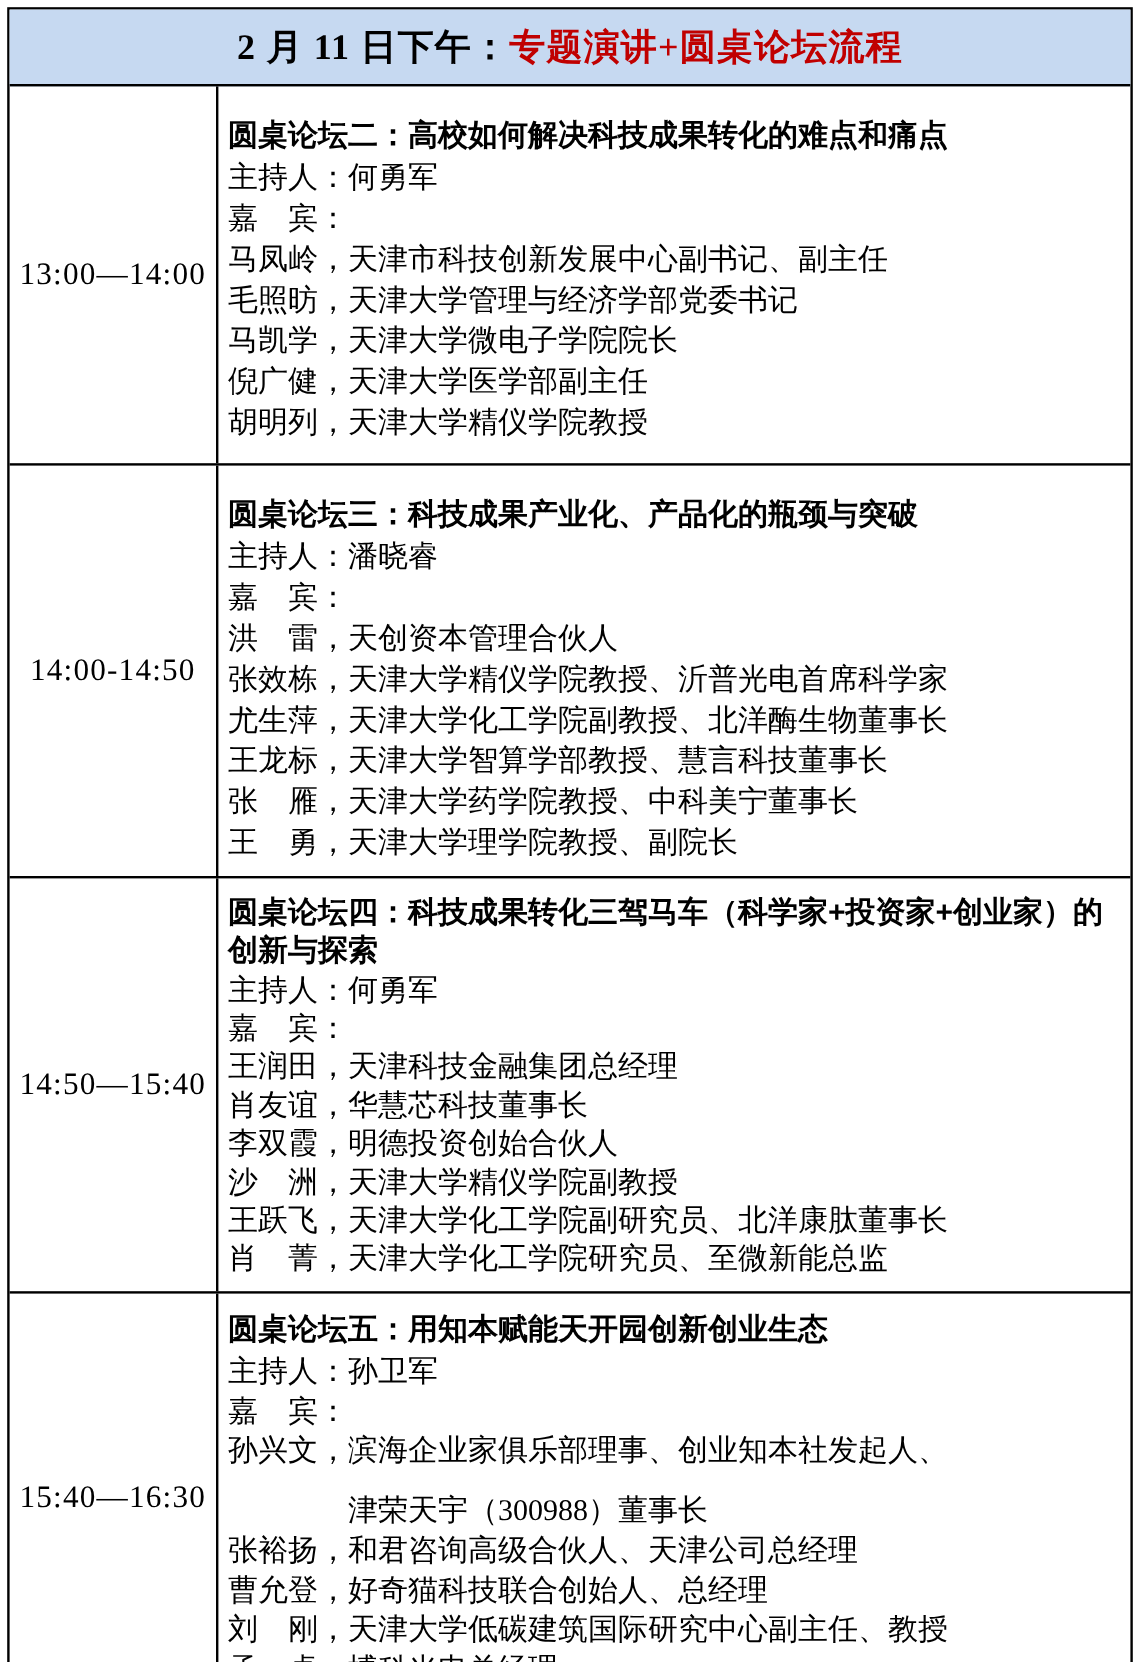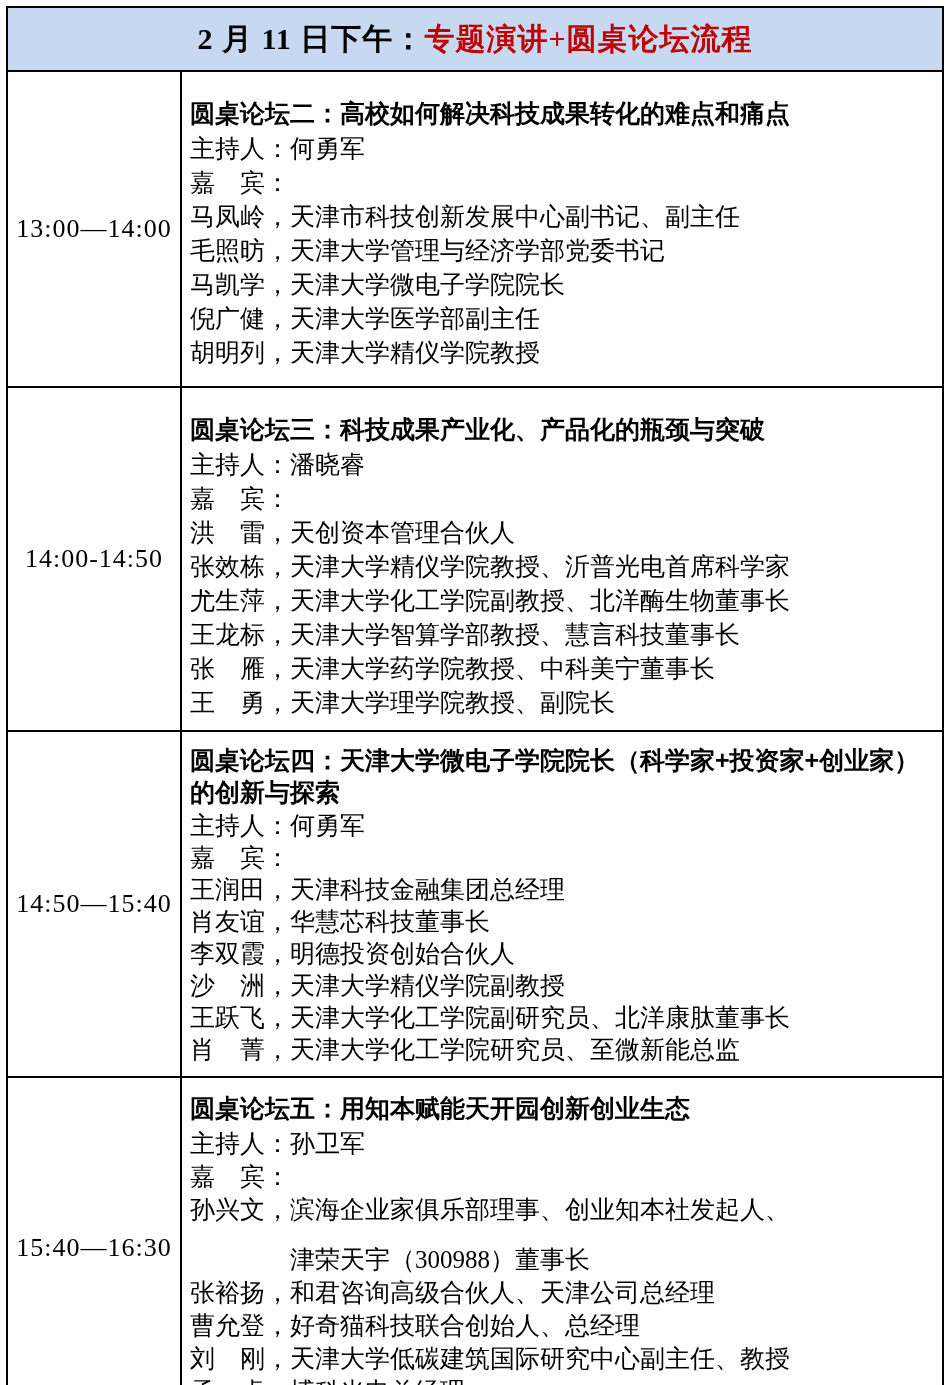--- a/index.html
+++ b/index.html
@@ -87,21 +87,21 @@
           <div class="guest-line">张　雁，天津大学药学院教授、中科美宁董事长</div>
           <div class="guest-line">王　勇，天津大学理学院教授、副院长</div>
         </div>
       </div>
     </div>
   </div>
 
   <div class="row row-3">
     <div class="time-cell">14:50—15:40</div>
     <div class="content-cell">
-      <div class="panel-title">圆桌论坛四：天津大学微电子学院院长（科学家+投资家+创业家）的创新与探索</div>
+      <div class="panel-title">圆桌论坛四：科技成果转化三驾马车（科学家+投资家+创业家）的创新与探索</div>
       <div class="host-line">主持人：何勇军</div>
       <div class="guests">
         <span class="guest-label">嘉　宾：</span>
         <div class="guest-lines">
           <div class="guest-line">王润田，天津科技金融集团总经理</div>
           <div class="guest-line">肖友谊，华慧芯科技董事长</div>
           <div class="guest-line">李双霞，明德投资创始合伙人</div>
           <div class="guest-line">沙　洲，天津大学精仪学院副教授</div>
           <div class="guest-line">王跃飞，天津大学化工学院副研究员、北洋康肽董事长</div>
           <div class="guest-line">肖　菁，天津大学化工学院研究员、至微新能总监</div>

